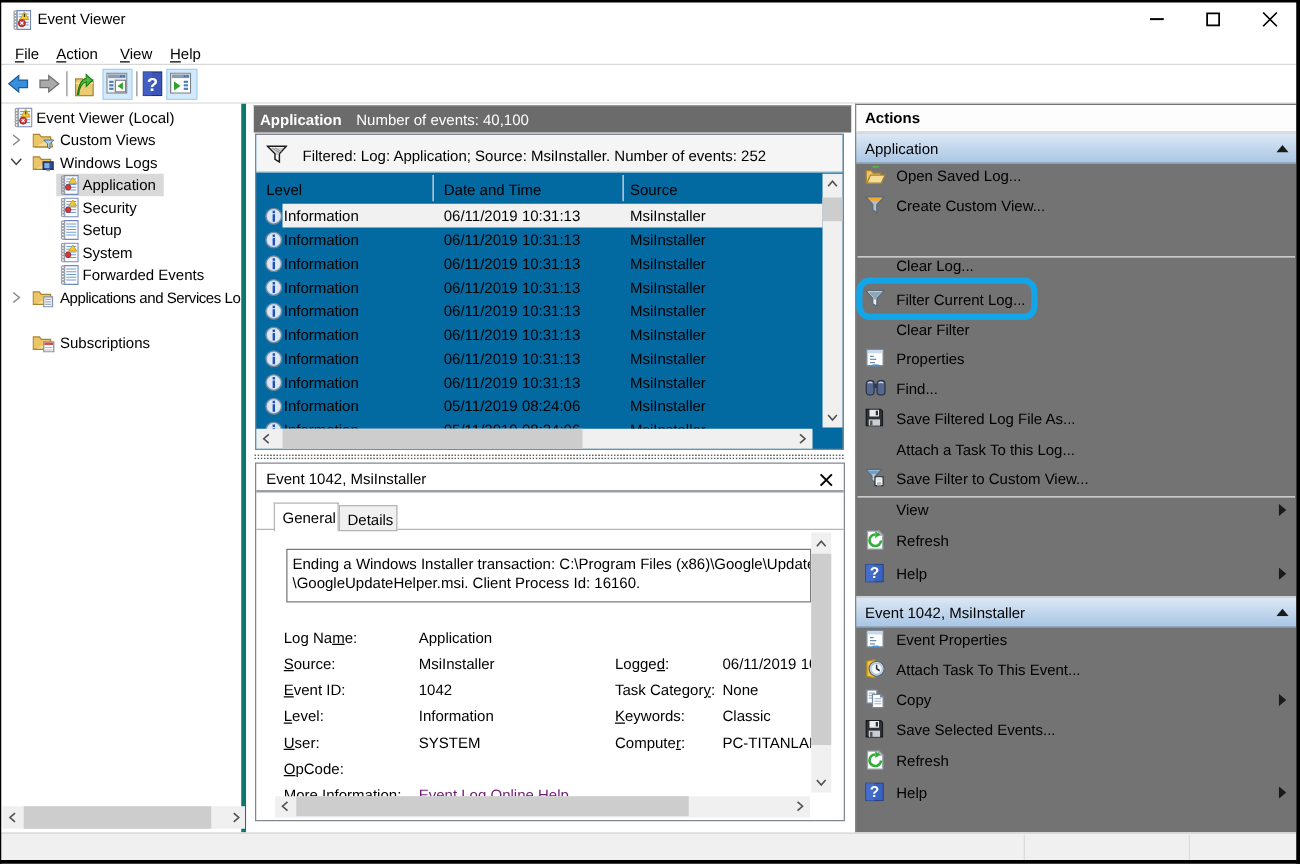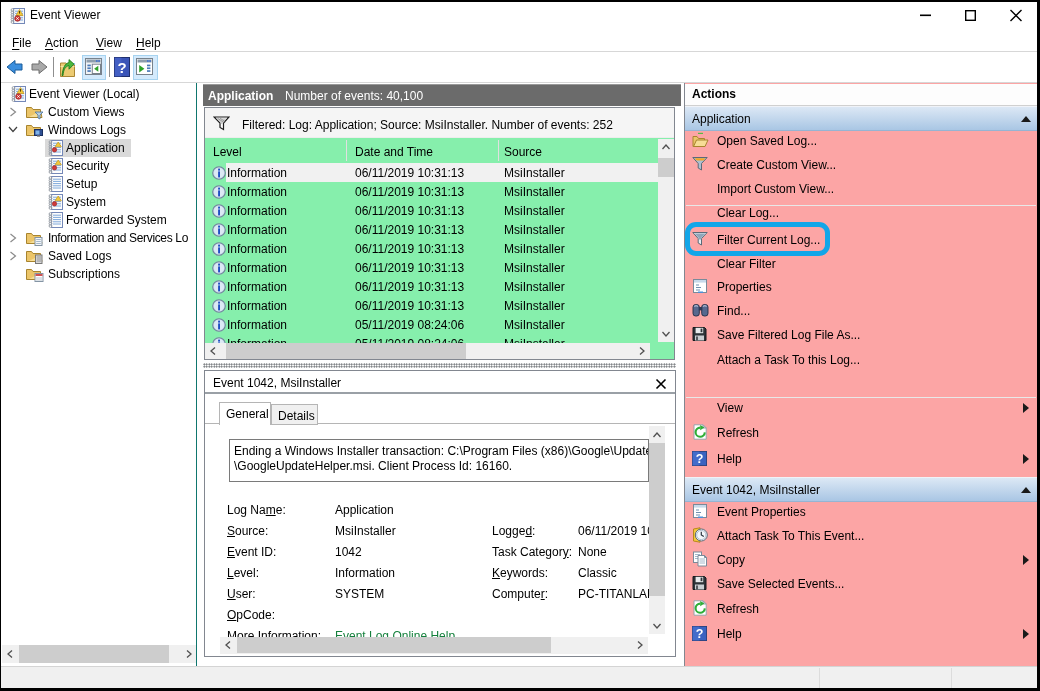--- a/index.html
+++ b/index.html
@@ -14,32 +14,32 @@
 #title-tx{position:absolute;left:30px;top:8px;font-size:12px;}
 
 #menubar{position:absolute;left:0;top:29px;width:1037px;height:23px;background:#fff;border-bottom:1px solid #d7d7d7;box-sizing:border-box;}
 .mi{position:absolute;top:7px;font-size:12px;}
 .mi u{text-decoration-thickness:1px;text-underline-offset:2px;}
 
 #toolbar{position:absolute;left:0;top:52px;width:1037px;height:31px;background:#fff;border-bottom:1px solid #d7d7d7;box-sizing:border-box;}
 .tsep{position:absolute;top:5px;width:1px;height:20px;background:#8f8f8f;}
 .tsel{position:absolute;background:#d4eafc;border:1px solid #a6d3f0;}
 
-#leftpanel{position:absolute;left:1px;top:83px;width:196px;height:583px;background:#fff;border-right:1px solid #0f766e;box-sizing:border-box;}
+#leftpanel{position:absolute;left:1px;top:83px;width:196px;height:583px;background:#fff;border-right:4px solid #0f766e;box-sizing:border-box;}
 #midpanel{position:absolute;left:197px;top:83px;width:487px;height:583px;background:#fff;}
-#rightpanel{position:absolute;left:684px;top:83px;width:353px;height:583px;background:#fca5a5;border-left:1px solid #828790;box-sizing:border-box;}
+#rightpanel{position:absolute;left:684px;top:83px;width:353px;height:583px;background:#737373;border-left:1px solid #828790;box-sizing:border-box;}
 #statusbar{position:absolute;left:0;top:666px;width:1037px;height:22px;background:#f0f0f0;border-top:1px solid #d4d4d4;box-sizing:border-box;}
 
 .trow{position:absolute;left:0;width:196px;height:18px;line-height:18px;white-space:nowrap;}
 .tlabel{position:absolute;top:0;}
 .ticon{position:absolute;top:1px;}
 .chev{position:absolute;top:3px;}
 
 #lvheader{position:absolute;left:6px;top:1px;width:478px;height:22px;background:#6b6b6b;color:#fff;line-height:22px;border-top:1px solid #999;box-sizing:border-box;}
-#listbox{position:absolute;left:7px;top:24px;width:471px;height:253px;border:1px solid #828790;background:#86efac;box-sizing:border-box;}
+#listbox{position:absolute;left:7px;top:24px;width:471px;height:253px;border:1px solid #828790;background:#0369a1;box-sizing:border-box;}
 #evpane{position:absolute;left:7px;top:287px;width:472px;height:287px;border:1px solid #828790;background:#fff;box-sizing:border-box;}
 
 .sb{background:#f0f0f0;position:absolute;}
 .sbthumb{background:#cdcdcd;position:absolute;}
 .sbarrow{position:absolute;color:#505050;}
 .sechdr{position:absolute;left:0;width:352px;height:25px;line-height:25px;background:linear-gradient(#dce8f5,#a9c6e4);border-top:1px solid #f0f3f8;border-bottom:1px solid #96b4d2;box-sizing:border-box;}
 .sep{position:absolute;left:1px;width:350px;height:1px;background:#e8e8e8;}
 </style></head>
 <body>
 <div id="win">
@@ -278,53 +278,37 @@
           </g>
         <g fill="none" stroke="#9aa0a8" stroke-width="1">
             <circle cx="2.5" cy="2" r="1.4"></circle>
             <circle cx="2.5" cy="4.4" r="1.4"></circle>
             <circle cx="2.5" cy="6.8" r="1.4"></circle>
             <circle cx="2.5" cy="9.2" r="1.4"></circle>
             <circle cx="2.5" cy="11.6" r="1.4"></circle>
             <circle cx="2.5" cy="14" r="1.4"></circle>
           </g>
       </svg>
-      <div class="tlabel" style="left:65px">Forwarded System</div>
+      <div class="tlabel" style="left:65px">Forwarded Events</div>
     </div>
     <div class="trow" style="top:146px">
       <svg class="chev" style="left:8px" width="8" height="12" viewBox="0 0 8 12">
           <path d="M1.5 2 L6.5 6 L1.5 10" fill="none" stroke="#8a8a8a" stroke-width="1.2"></path>
         </svg>
       <svg class="ticon" style="left:25px" width="18" height="16" viewBox="0 0 18 16">
         <path d="M0.5 3.5 L0.5 13.5 L14.5 13.5 L14.5 5.5 L7 5.5 L5.5 3.5 Z" fill="#ecc569" stroke="#a8842e"></path>
         <path d="M14.5 7 L16 13.5 L2 13.5" fill="#f6dd96" stroke="#a8842e"></path>
         <rect x="9" y="7.5" width="7" height="8" fill="#f4f6f8" stroke="#8494a4"></rect>
         <g stroke="#9ab0c4" stroke-width="0.9">
             <line x1="10.2" y1="9.5" x2="14.8" y2="9.5"></line>
             <line x1="10.2" y1="11.5" x2="14.8" y2="11.5"></line>
             <line x1="10.2" y1="13.5" x2="14.8" y2="13.5"></line>
           </g>
       </svg>
-      <div class="tlabel" style="left:47px;letter-spacing:-0.35px">Information and Services Lo</div>
-    </div>
-    <div class="trow" style="top:164px">
-      <svg class="chev" style="left:8px" width="8" height="12" viewBox="0 0 8 12">
-          <path d="M1.5 2 L6.5 6 L1.5 10" fill="none" stroke="#8a8a8a" stroke-width="1.2"></path>
-        </svg>
-      <svg class="ticon" style="left:25px" width="18" height="16" viewBox="0 0 18 16">
-        <path d="M0.5 3.5 L0.5 13.5 L14.5 13.5 L14.5 5.5 L7 5.5 L5.5 3.5 Z" fill="#ecc569" stroke="#a8842e"></path>
-        <path d="M14.5 7 L16 13.5 L2 13.5" fill="#f6dd96" stroke="#a8842e"></path>
-        <rect x="9.5" y="7" width="6.5" height="8.5" fill="#d8d8d8" stroke="#787878"></rect>
-        <g stroke="#909090" stroke-width="0.9">
-            <line x1="10.8" y1="9" x2="15" y2="9"></line>
-            <line x1="10.8" y1="11" x2="15" y2="11"></line>
-            <line x1="10.8" y1="13" x2="15" y2="13"></line>
-          </g>
-      </svg>
-      <div class="tlabel" style="left:47px">Saved Logs</div>
+      <div class="tlabel" style="left:47px;letter-spacing:-0.35px">Applications and Services Lo</div>
     </div>
     <div class="trow" style="top:182px">
       <svg class="ticon" style="left:25px" width="18" height="16" viewBox="0 0 18 16">
         <path d="M0.5 3.5 L0.5 13.5 L14.5 13.5 L14.5 5.5 L7 5.5 L5.5 3.5 Z" fill="#ecc569" stroke="#a8842e"></path>
         <path d="M14.5 7 L16 13.5 L2 13.5" fill="#f6dd96" stroke="#a8842e"></path>
         <rect x="9" y="7.5" width="8" height="8" fill="#fff" stroke="#8494a4"></rect>
         <rect x="9.5" y="8" width="7" height="2" fill="#cf5050"></rect>
         <g stroke="#b0bcc8" stroke-width="0.9">
             <line x1="10" y1="12" x2="16" y2="12"></line>
             <line x1="10" y1="14" x2="16" y2="14"></line>
@@ -522,21 +506,21 @@
 <div class="abs" style="left:22px;top:195px"><u>L</u>evel:</div>
 <div class="abs" style="left:130px;top:195px">Information</div>
 <div class="abs" style="left:287px;top:195px"><u>K</u>eywords:</div>
 <div class="abs" style="left:373px;top:195px;width:71px;overflow:hidden;white-space:nowrap">Classic</div>
 <div class="abs" style="left:22px;top:216px"><u>U</u>ser:</div>
 <div class="abs" style="left:130px;top:216px">SYSTEM</div>
 <div class="abs" style="left:287px;top:216px">Compute<u>r</u>:</div>
 <div class="abs" style="left:373px;top:216px;width:71px;overflow:hidden;white-space:nowrap">PC-TITANLAF</div>
 <div class="abs" style="left:22px;top:237px"><u>O</u>pCode:</div>
 <div class="abs" style="left:22px;top:258px">More Information:</div>
-<div class="abs" style="left:130px;top:258px"><span style="color:#15803d;text-decoration:underline">Event Log Online Help</span></div>
+<div class="abs" style="left:130px;top:258px"><span style="color:#701a75;text-decoration:underline">Event Log Online Help</span></div>
         </div>
       <div class="sb" style="left:444px;top:55px;width:16px;height:208px">
         <svg class="sbarrow" style="left:3px;top:5px" width="10" height="8" viewBox="0 0 10 8">
             <path d="M1.5 6 L5 2 L8.5 6" fill="none" stroke="#505050" stroke-width="1.3"></path>
           </svg>
         <div class="sbthumb" style="left:0;top:17px;width:16px;height:153px"></div>
         <svg class="sbarrow" style="left:3px;top:196px" width="10" height="8" viewBox="0 0 10 8">
             <path d="M1.5 2 L5 6 L8.5 2" fill="none" stroke="#505050" stroke-width="1.3"></path>
           </svg>
       </div>
@@ -577,23 +561,20 @@
         <span style="position:absolute;left:32px;top:0">Create Custom View...</span>
       </div>
 <div class="abs" style="left:0;top:50.5px;width:352px;height:16px;white-space:nowrap">
         <svg style="position:absolute;left:7px;top:-2px" width="17" height="16" viewBox="0 0 17 16">
 <rect x="6" y="0.8" width="5" height="1.2" fill="#57b847"></rect>
 <path d="M1 4.5 L1 14.5 L12.5 14.5 L12.5 6.5 L6.5 6.5 L5 4.5 Z" fill="#ecc569" stroke="#a8842e"></path>
 <path d="M4.5 8 L16 8 L13 14.5 L1.5 14.5 Z" fill="#f6dd96" stroke="#a8842e"></path>
 </svg>
         <span style="position:absolute;left:32px;top:0">Open Saved Log...</span>
       </div>
-<div class="abs" style="left:0;top:98.7px;width:352px;height:16px;white-space:nowrap">
-        <span style="position:absolute;left:32px;top:0">Import Custom View...</span>
-      </div>
 <div class="abs" style="left:0;top:123px;width:352px;height:16px;white-space:nowrap">
         <span style="position:absolute;left:32px;top:0">Clear Log...</span>
       </div>
 <div class="abs" style="left:0;top:149.6px;width:352px;height:16px;white-space:nowrap">
         <svg style="position:absolute;left:7px;top:-2px" width="16" height="16" viewBox="0 0 16 16">
 <path d="M0.8 1.5 L15.2 1.5 L9.5 7.5 L9.5 14 L6.2 12 L6.2 7.5 Z" fill="#e8eef4" stroke="#5a6a78" stroke-width="1"></path>
 <path d="M2.5 2.5 L13.5 2.5 L9.2 7 L9.2 8.5 L6.8 8.5 L6.8 7 Z" fill="#8fa6ba"></path>
 </svg>
         <span style="position:absolute;left:32px;top:0">Filter Current Log...</span>
       </div>
@@ -629,20 +610,30 @@
 <rect x="3.6" y="1.8" width="7.6" height="5.4" fill="#e8eaec"></rect>
 <rect x="8.6" y="2.6" width="1.8" height="3.6" fill="#2e3338"></rect>
 <rect x="3" y="9.5" width="9" height="5" fill="#caced2"></rect>
 <rect x="4" y="10.5" width="2" height="4" fill="#55595e"></rect>
 </svg>
         <span style="position:absolute;left:32px;top:0">Save Filtered Log File As...</span>
       </div>
 <div class="abs" style="left:0;top:269.6px;width:352px;height:16px;white-space:nowrap">
         <span style="position:absolute;left:32px;top:0">Attach a Task To this Log...</span>
       </div>
+<div class="abs" style="left:0;top:293.1px;width:352px;height:16px;white-space:nowrap">
+        <svg style="position:absolute;left:7px;top:-2px" width="16" height="16" viewBox="0 0 16 16">
+<path d="M0.8 1.5 L13.2 1.5 L8.3 6.8 L8.3 12 L5.6 10.3 L5.6 6.8 Z" fill="#bcd0e2" stroke="#5a6a78" stroke-width="1"></path>
+<path d="M2.2 2.3 L11.8 2.3 L9 5.3 L5 5.3 Z" fill="#6fa0c8"></path>
+<path d="M8 7.5 L14.5 7.5 L14.5 14.5 L8 14.5 Z" fill="#fff" stroke="#303438"></path>
+<rect x="9.2" y="7.8" width="4" height="2.8" fill="#dfe2e5"></rect>
+<rect x="9.6" y="11.5" width="3.4" height="3" fill="#b9bdc2"></rect>
+</svg>
+        <span style="position:absolute;left:32px;top:0">Save Filter to Custom View...</span>
+      </div>
 <div class="abs" style="left:0;top:318.2px;width:352px;height:16px;white-space:nowrap">
         <span style="position:absolute;left:32px;top:0">View</span>
         <svg style="position:absolute;left:338px;top:2px" width="6" height="10" viewBox="0 0 6 10">
           <path d="M0 0 L6 5 L0 10 Z" fill="#1a1a1a"></path>
         </svg>
       </div>
 <div class="abs" style="left:0;top:343.4px;width:352px;height:16px;white-space:nowrap">
         <svg style="position:absolute;left:7px;top:-2px" width="16" height="16" viewBox="0 0 16 16">
 <path d="M2 0.8 L11 0.8 L14.2 4 L14.2 15.2 L2 15.2 Z" fill="#fff" stroke="#9aa2aa"></path>
 <path d="M11 0.8 L11 4 L14.2 4 Z" fill="#dde2e6" stroke="#9aa2aa"></path>

